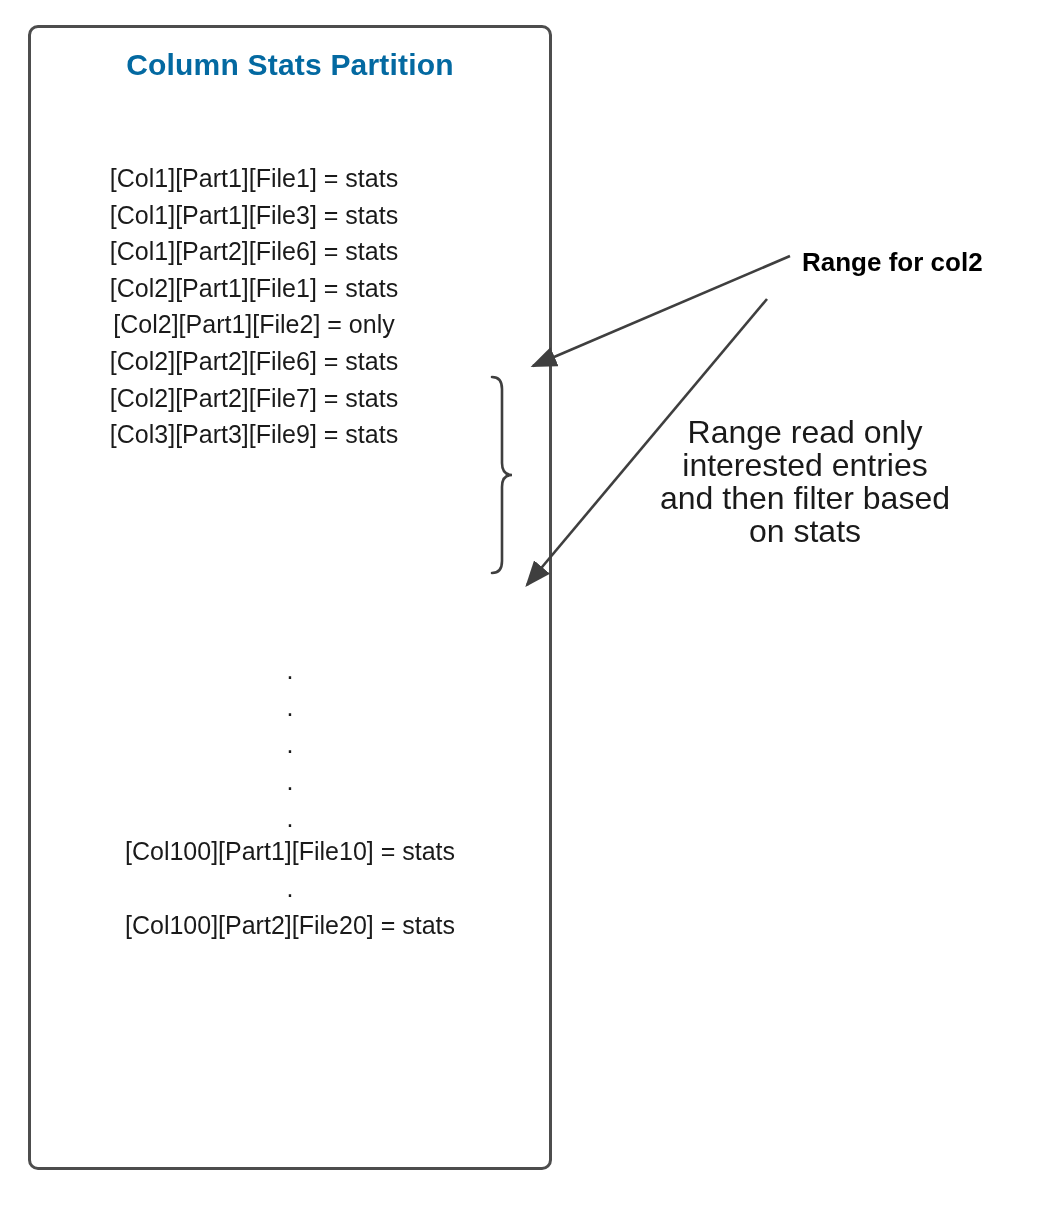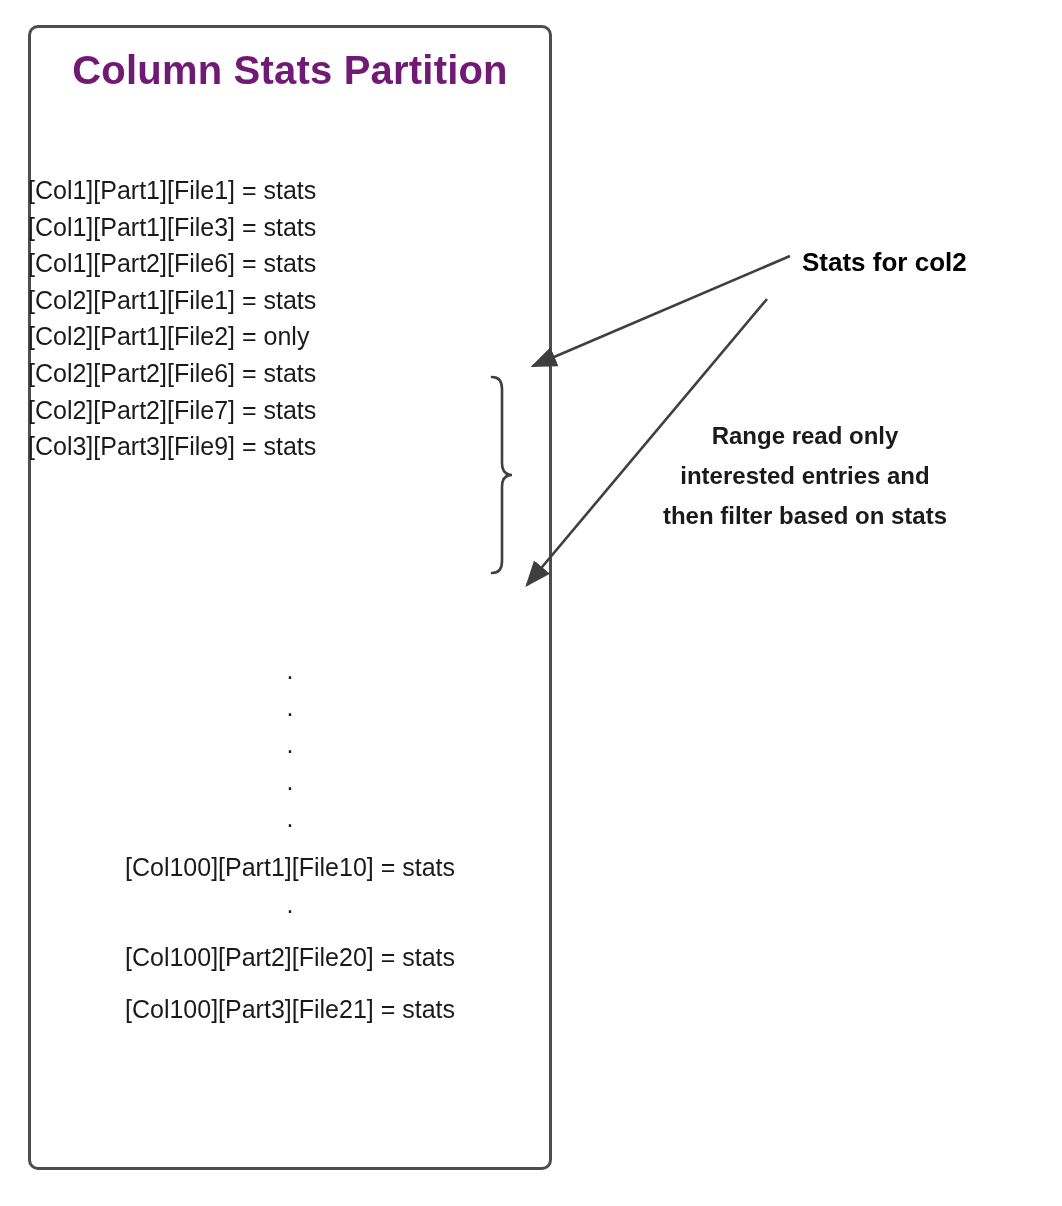--- a/index.html
+++ b/index.html
@@ -36,32 +36,33 @@
     box-sizing: border-box;
     background: #ffffff;
   }
 
   .partition-title {
     position: absolute;
     left: 28px;
     top: 48px;
     width: 524px;
     text-align: center;
-    font-size: 40px;
+    font-size: 30px;
     font-weight: bold;
-    color: #701a75;
+    color: #0369a1;
     letter-spacing: 0.2px;
   }
 
   
   .entry-list {
     position: absolute;
     left: 28px;
-    top: 172px;
+    top: 160px;
     width: 452px;
+    text-align: center;
   }
   .entry {
     font-size: 25px;
     line-height: 36.6px;
     color: #1a1a1a;
     white-space: pre;
   }
 
   .dots-block {
     position: absolute;
@@ -78,44 +79,42 @@
 
   .entry-list-2 {
     position: absolute;
     left: 28px;
     top: 833px;
     width: 524px;
     text-align: center;
   }
   .entry-list-2 .entry {
     line-height: 36.6px;
-    margin-top: 16px;
   }
 
   
   .filter-label {
     position: absolute;
     left: 802px;
     top: 247px;
     font-size: 26px;
     font-weight: bold;
     color: #000000;
     white-space: nowrap;
   }
 
   .range-note {
     position: absolute;
     left: 660px;
     top: 416px;
     width: 290px;
     text-align: center;
-    font-size: 24px;
-    line-height: 40px;
+    font-size: 32px;
+    line-height: 33px;
     color: #1a1a1a;
-    font-weight: bold;
   }
 
   svg.overlay {
     position: absolute;
     left: 0;
     top: 0;
     width: 1062px;
     height: 1206px;
     pointer-events: none;
   }
@@ -145,24 +144,23 @@
     <div class="dot-row">.</div>
     <div class="dot-row">.</div>
     <div class="dot-row">.</div>
     <div class="dot-row">.</div>
   </div>
 
   <div class="entry-list-2">
     <div class="entry">[Col100][Part1][File10] = stats</div>
     <div class="dot-row">.</div>
     <div class="entry">[Col100][Part2][File20] = stats</div>
-    <div class="entry">[Col100][Part3][File21] = stats</div>
   </div>
 
-  <div class="filter-label">Stats for col2</div>
+  <div class="filter-label">Range for col2</div>
 
   <div class="range-note">Range read only interested entries and then filter based on stats</div>
 
   <svg class="overlay" viewBox="0 0 1062 1206">
     <defs>
       <marker id="arrowhead" markerWidth="10" markerHeight="8" refX="9" refY="4" orient="auto" markerUnits="strokeWidth">
         <path d="M0,0 L10,4 L0,8 z" fill="#3f3f3f"></path>
       </marker>
     </defs>
 

